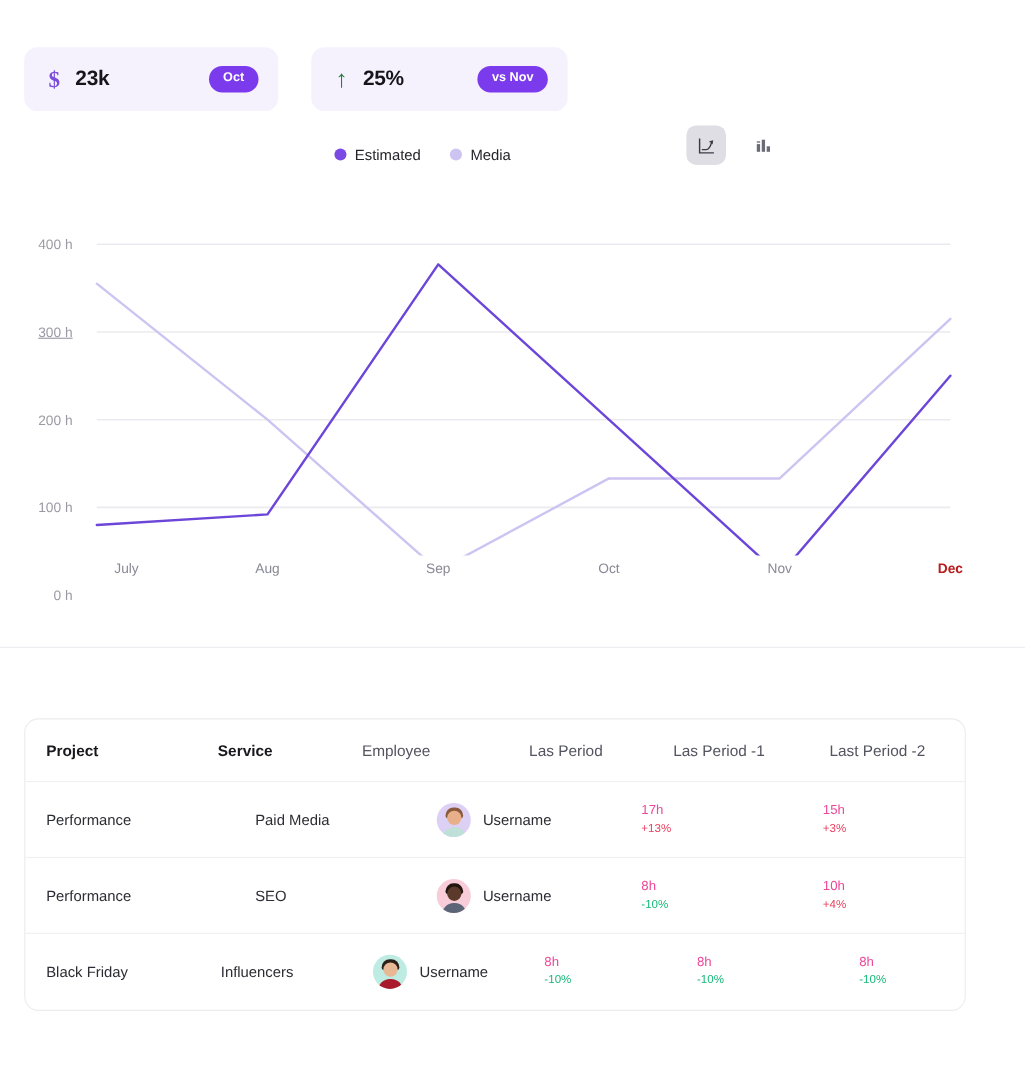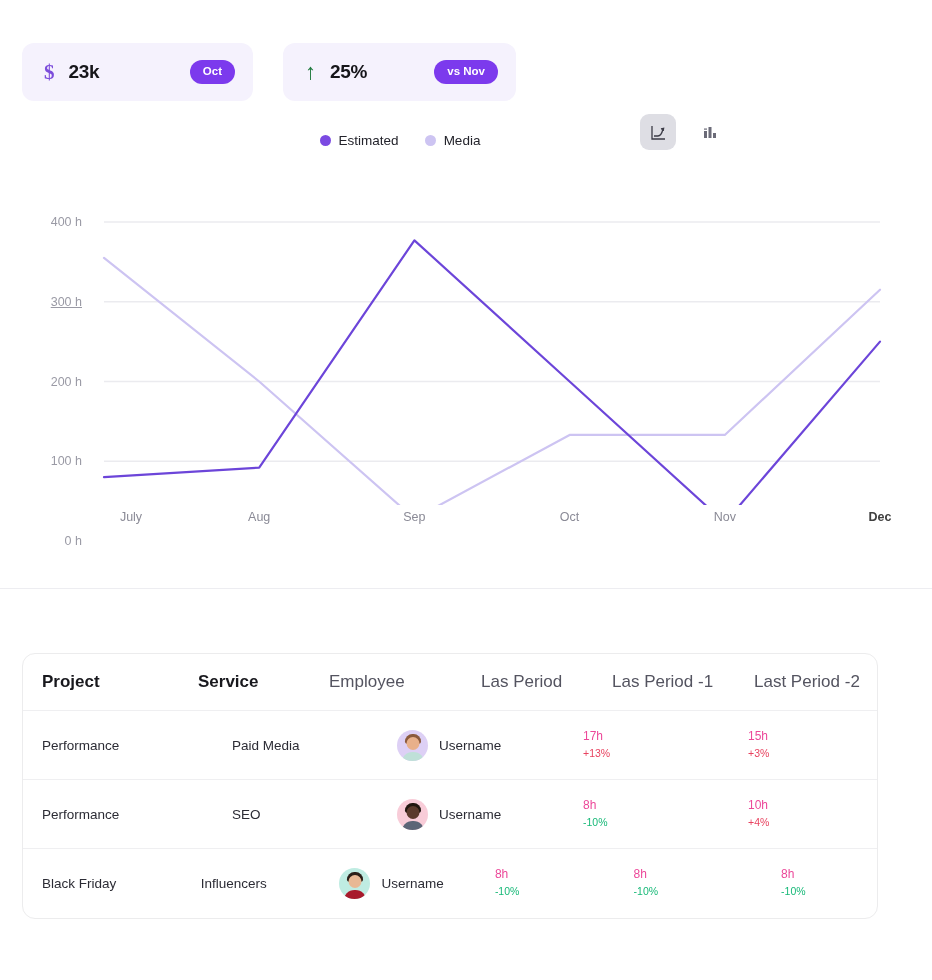--- a/index.html
+++ b/index.html
@@ -34,21 +34,21 @@
     background: #7c3aed;
     color: #ffffff;
     font-size: 11.5px;
     font-weight: bold;
     border-radius: 999px;
     padding: 6px 13px;
     line-height: 1;
   }
 
   
-  .chart-panel { position: absolute; left: 16px; top: 110px; width: 768px; height: 480px; }
+  .chart-panel { position: absolute; left: 0; top: 110px; width: 768px; height: 480px; }
   .chart-toolbar { position: absolute; right: 56px; top: 4px; display: flex; align-items: center; gap: 16px; }
   .tool-btn {
     width: 36px; height: 36px; border-radius: 9px;
     display: flex; align-items: center; justify-content: center;
     background: transparent; border: none;
   }
   .tool-btn.active { background: #dedee4; }
 
   .legend { position: absolute; left: 0; right: 0; top: 23px; display: flex; justify-content: center; gap: 26px; }
   .legend-item { display: flex; align-items: center; gap: 8px; }
@@ -66,21 +66,21 @@
     white-space: nowrap;
   }
   .plot-svg { position: absolute; left: 0; top: 0; }
   .x-labels { position: absolute; left: 0; top: 355px; width: 932px; height: 24px; }
   .x-label {
     position: absolute;
     font-size: 12.5px; color: #8a8a96;
     transform: translateX(-50%);
     white-space: nowrap;
   }
-  .x-label.active { color: #404040; font-weight: bold; }
+  .x-label.active { color: #b91c1c; font-weight: bold; }
 
   .divider { position: absolute; left: 0; top: 588px; width: 932px; height: 1px; background: #ededf1; }
 
   
   .table-card {
     position: absolute; left: 22px; top: 653px;
     width: 856px;
     background: #ffffff;
     border: 1px solid #ececed;
     border-radius: 13px;
@@ -90,21 +90,21 @@
   .t-row:last-child { border-bottom: none; }
   .t-head { height: 57px; }
   .t-body-row { height: 69px; gap: 34px; }
   .c-project  { width: 175px; padding-left: 19px; }
   .c-service  { width: 131px; }
   .c-employee { width: 152px; }
   .c-p0       { width: 131px; }
   .c-p1       { width: 142px; }
   .c-p2       { width: 120px; }
 
-  .th { font-size: 17px; color: #545460; }
+  .th { font-size: 14px; color: #545460; }
   .th.strong { color: #18181d; font-weight: bold; }
   .th.project { color: #18181d; font-weight: bold; }
 
   .td-text { font-size: 13.5px; color: #2c2c35; }
   .emp-cell { display: flex; align-items: center; gap: 11px; }
   .avatar {
     width: 31px; height: 31px; border-radius: 50%;
     position: relative; overflow: hidden; flex: none;
   }
   .avatar .face {

